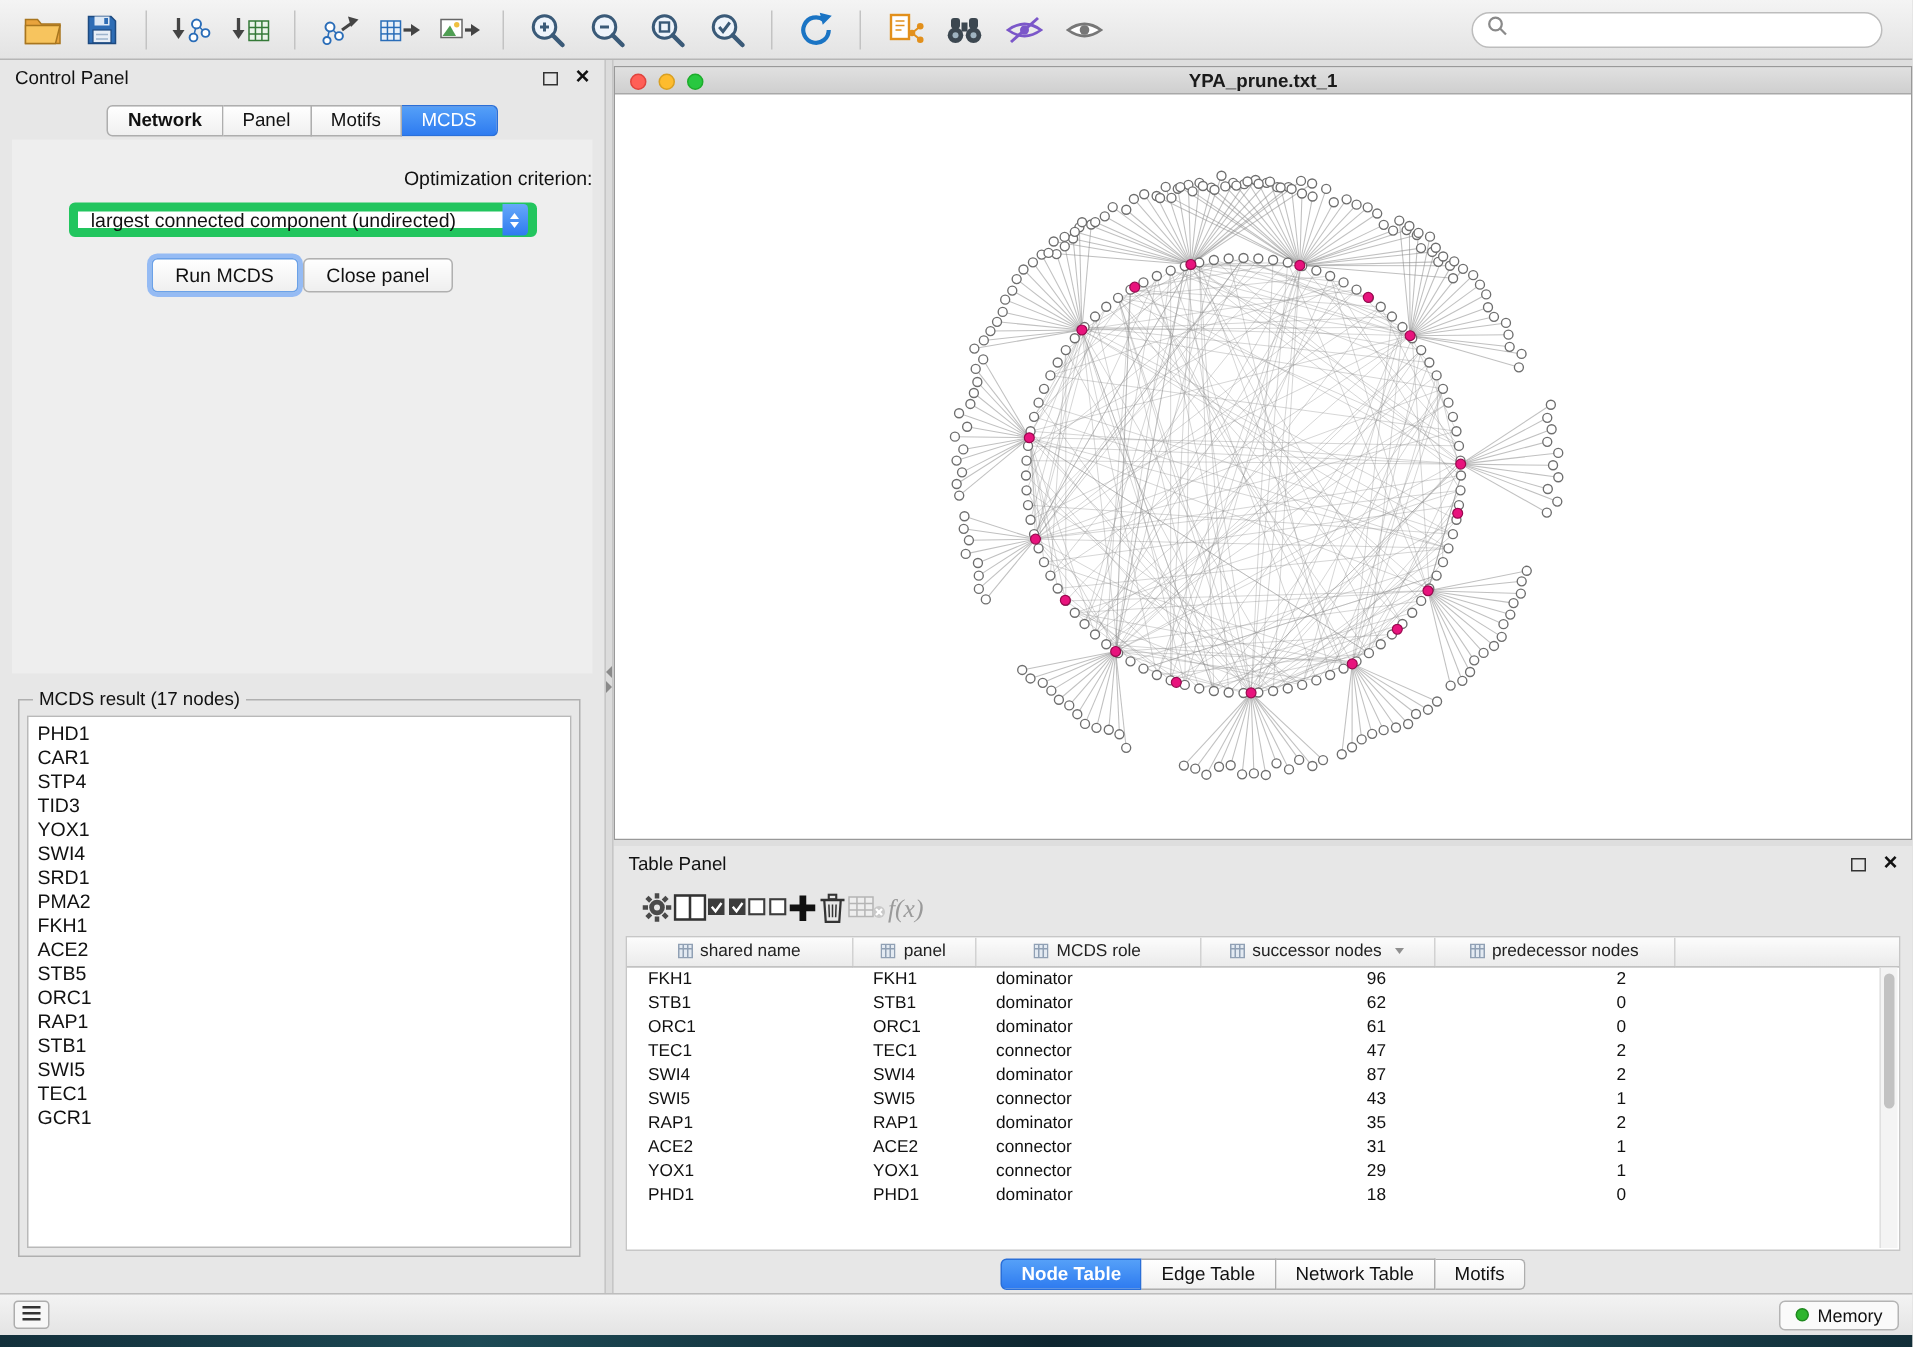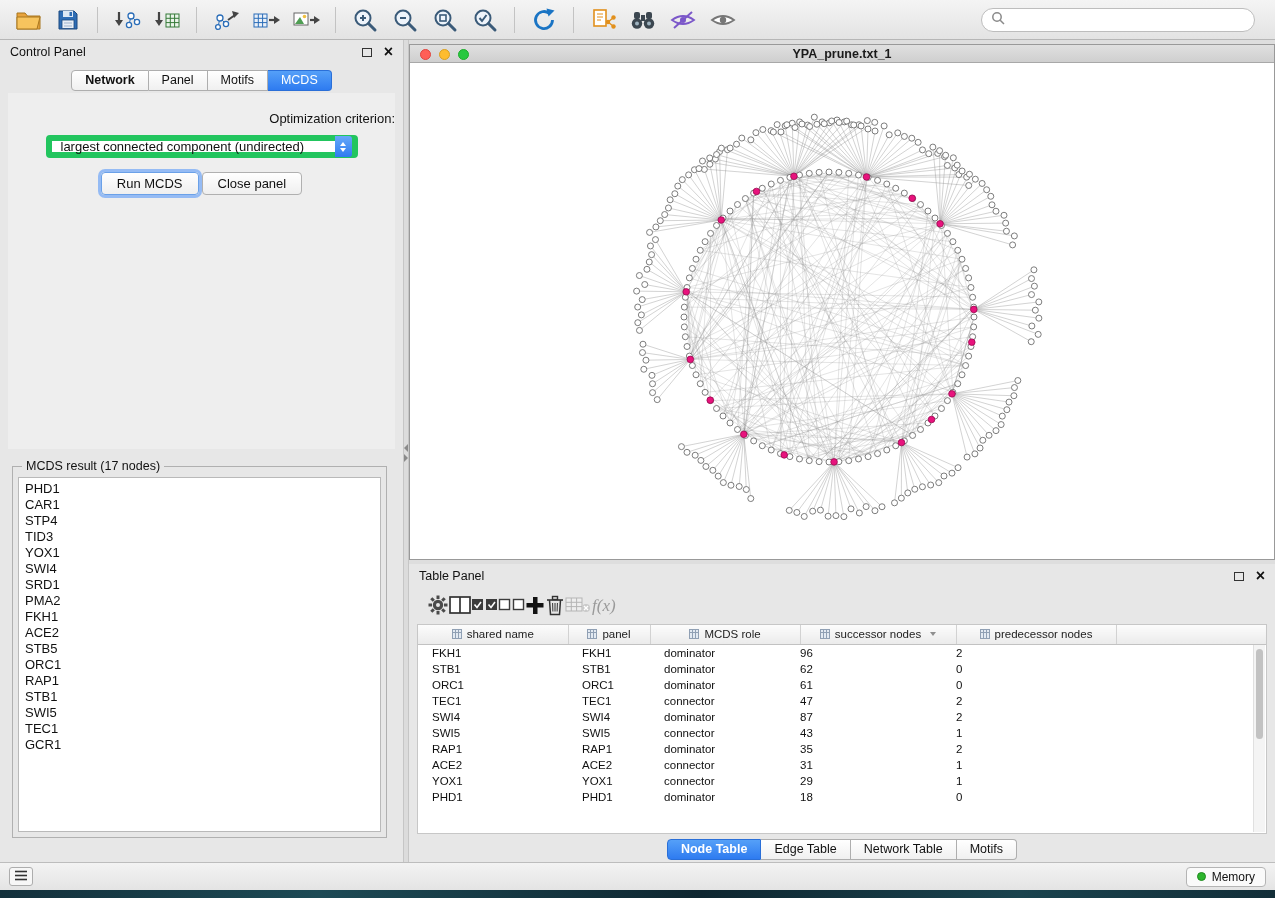--- a/index.html
+++ b/index.html
@@ -68,21 +68,21 @@
   .ttbtn{background:none;border:none;display:flex;align-items:center;cursor:pointer;}
   .fx{font-family:"Liberation Serif",serif;font-style:italic;font-size:17px;color:#9a9a9a;}
   .table-area{flex:1;margin:0 8px;background:#fff;border:1px solid #c7c7c7;position:relative;overflow:hidden;}
   table.node-table{border-collapse:collapse;width:100%;table-layout:fixed;}
   .node-table thead th{height:19px;background:linear-gradient(#fcfcfc,#ebebeb);border-right:1px solid #d2d2d2;border-bottom:1px solid #c2c2c2;font-weight:normal;font-size:11.5px;color:#222;}
   .node-table thead th.filler{border-right:none;}
   .hwrap{display:flex;align-items:center;justify-content:center;gap:5px;}
   .hic svg{display:block;}
   .chev{display:inline-block;width:0;height:0;border-left:3.5px solid transparent;border-right:3.5px solid transparent;border-top:4px solid #8f8f8f;margin-left:4px;}
   .node-table td{height:16px;line-height:16px;font-size:11.5px;color:#111;padding:0 0 0 14px;white-space:nowrap;overflow:hidden;}
-  .node-table td.num{text-align:left;padding:0 32px 0 0;}
+  .node-table td.num{text-align:right;padding:0 32px 0 0;}
   .vscroll{position:absolute;top:20px;right:1px;bottom:1px;width:12px;background:#f4f4f4;border-left:1px solid #e0e0e0;}
   .vthumb{position:absolute;top:4px;left:2px;width:7px;height:90px;background:#c2c2c2;border-radius:4px;cursor:pointer;}
   .table-tabs{height:26px;flex:0 0 26px;display:flex;justify-content:center;align-items:center;}
 
   
   .status-bar{height:28px;flex:0 0 28px;background:linear-gradient(#f3f3f3,#e4e4e4);border-top:1px solid #bdbdbd;display:flex;align-items:center;padding:0 9px;}
   .menu-btn{width:24px;height:19px;border:1px solid #adadad;background:#f7f7f7;border-radius:3px;display:flex;align-items:center;justify-content:center;cursor:pointer;}
   .memory{margin-left:auto;display:flex;align-items:center;gap:6px;border:1px solid #b4b4b4;background:#fafafa;border-radius:4px;padding:2px 10px;font-size:12px;color:#111;cursor:pointer;}
   .memdot{width:9px;height:9px;border-radius:50%;background:#2db52d;border:1px solid #1f8a1f;}
   .bottom-strip{height:8px;flex:0 0 8px;background:linear-gradient(90deg,#13303b,#1d4a55 25%,#0e2630 55%,#1a434e 80%,#122e38);}

